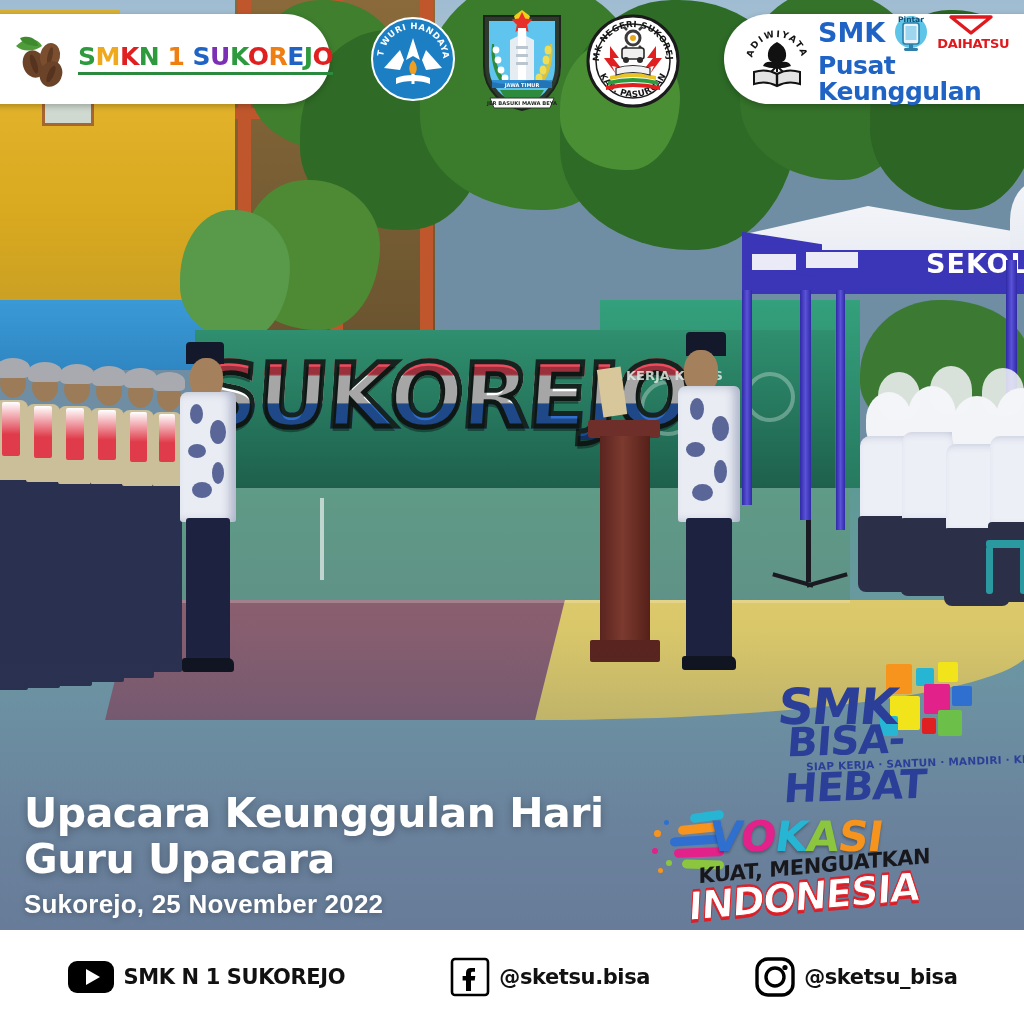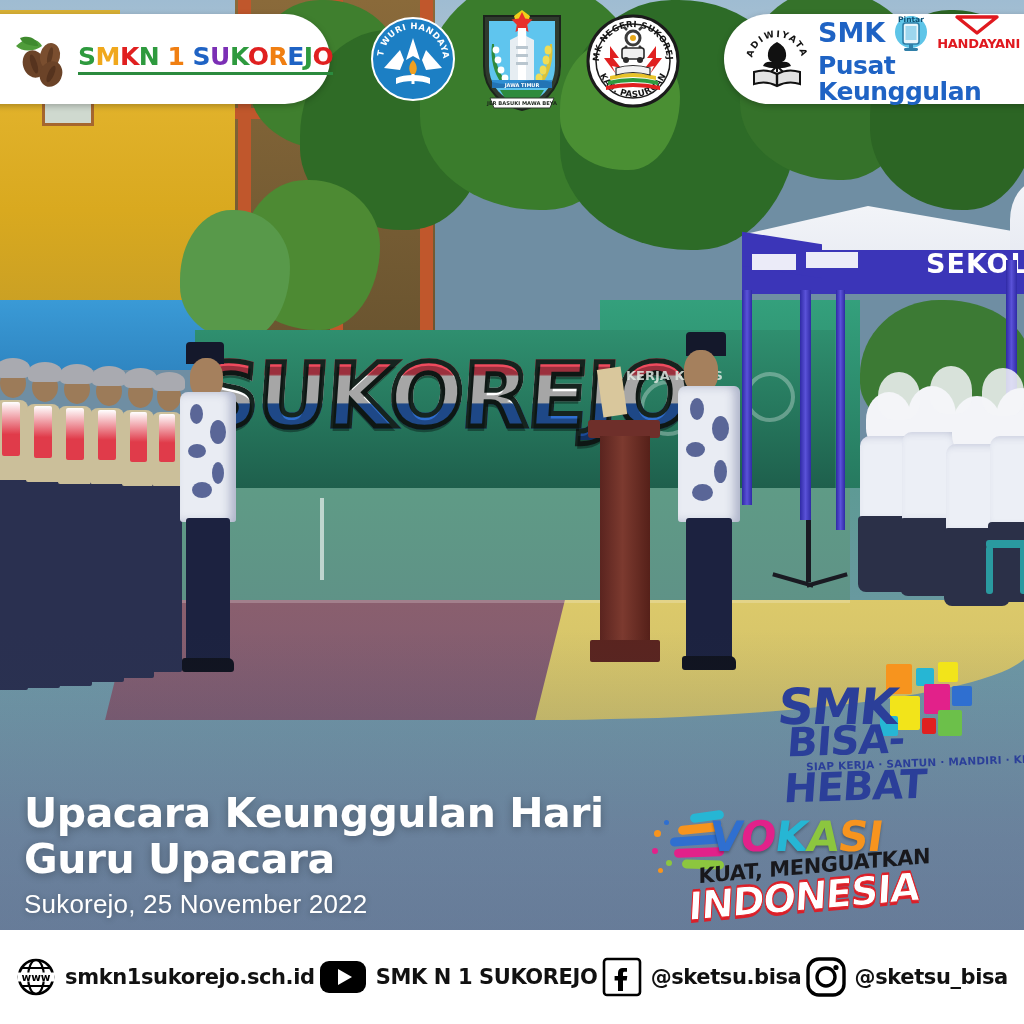--- a/index.html
+++ b/index.html
@@ -203,21 +203,21 @@
 
   
   .caption { position:absolute; left:24px; bottom:104px; width:640px; }
   .cap-title {
     font-size:41px; font-weight:bold; color:#fff; line-height:1.12;
     letter-spacing:-0.5px;
     font-family:"DejaVu Sans", sans-serif;
     text-shadow:0 2px 8px rgba(0,0,0,.28);
   }
   .cap-sub {
-    margin-top:6px; font-size:26px; color:#fff; font-weight:400;
+    margin-top:6px; font-size:26px; color:#fff; font-weight:700;
     letter-spacing:.2px;
     text-shadow:0 1px 6px rgba(0,0,0,.3);
   }
 
   
   .bisahebat { position:absolute; right:34px; bottom:252px; width:212px; height:108px; }
   .bh-smk {
     position:absolute; left:0; top:14px;
     font-size:50px; font-weight:bold; color:#2b3f99;
     font-family:"DejaVu Sans", sans-serif; letter-spacing:-2px;
@@ -572,21 +572,21 @@
             <rect x="12" y="10" width="16" height="21" rx="2.5" fill="#eaf6fb" stroke="#2f7fa8" stroke-width="1.6"></rect>
             <rect x="14.5" y="13" width="11" height="14" fill="#9dd6ee"></rect>
             <rect x="18" y="31" width="4" height="5" fill="#2f7fa8"></rect>
             <rect x="13" y="35" width="14" height="3" rx="1.4" fill="#2f7fa8"></rect>
             <text x="20" y="9" font-size="7.5" font-weight="bold" fill="#0f4f72" text-anchor="middle" font-family="DejaVu Sans, sans-serif">Pintar</text>
           </svg>
           <div class="daihatsu">
             <svg width="52" height="22" viewBox="0 0 52 22">
               <path d="M4 3 L44 3 L24 19 Z" fill="none" stroke="#e0191f" stroke-width="3.4" stroke-linejoin="round"></path>
             </svg>
-            <span class="daihatsu-word">HANDAYANI</span>
+            <span class="daihatsu-word">DAIHATSU</span>
           </div>
         </div>
         <span class="pk-big">Pusat Keunggulan</span>
       </div>
     </div>
   </div>
 
   <div class="caption">
     <div class="cap-title">Upacara Keunggulan Hari</div>
     <div class="cap-title">Guru Upacara</div>
@@ -621,30 +621,20 @@
     <div class="vk-dot" style="left:8px;top:60px;width:5px;height:5px;background:#f7941e;"></div>
     <div class="vk-word">
       <span><span style="color: rgb(47, 111, 208);">V</span><span style="color: rgb(226, 33, 138);">O</span><span style="color: rgb(38, 182, 212);">K</span><span style="color: rgb(140, 198, 63);">A</span><span style="color: rgb(247, 148, 30);">S</span><span style="color: rgb(247, 148, 30);">I</span></span>
     </div>
     <div class="vk-kuat">KUAT, MENGUATKAN</div>
     <div class="vk-indo">INDONESIA</div>
   </div>
 
   <div class="footer">
 
-    <div class="foot-item">
-      <svg class="ico" width="40" height="40" viewBox="0 0 40 40">
-        <circle cx="20" cy="20" r="17" fill="none" stroke="#000" stroke-width="2.6"></circle>
-        <ellipse cx="20" cy="20" rx="8" ry="17" fill="none" stroke="#000" stroke-width="2.2"></ellipse>
-        <path d="M3 20 H37 M5.5 11 H34.5 M5.5 29 H34.5" stroke="#000" stroke-width="2.2"></path>
-        <rect x="2" y="15.5" width="36" height="9" fill="#fff"></rect>
-        <text x="20" y="23.6" font-size="10.5" font-weight="bold" fill="#000" text-anchor="middle" font-family="DejaVu Sans, sans-serif">www</text>
-      </svg>
-      <span class="foot-text">smkn1sukorejo.sch.id</span>
-    </div>
 
     <div class="foot-item">
       <svg class="ico" width="48" height="36" viewBox="0 0 48 36">
         <rect x="1" y="2" width="46" height="32" rx="9" fill="#000"></rect>
         <path d="M19 10 L33 18 L19 26 Z" fill="#fff"></path>
       </svg>
       <span class="foot-text">SMK N 1 SUKOREJO</span>
     </div>
 
     <div class="foot-item">

